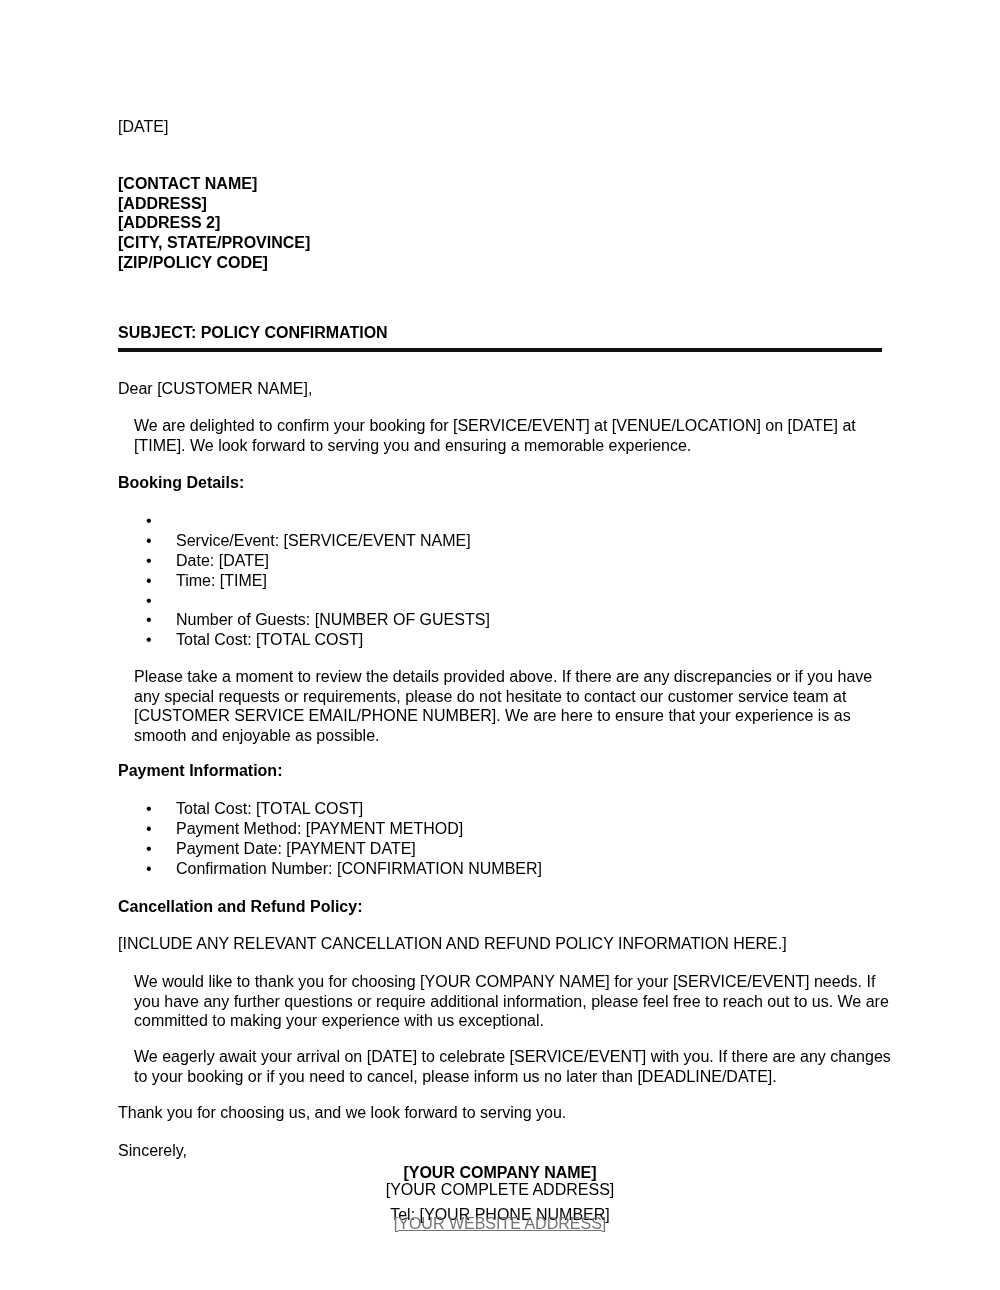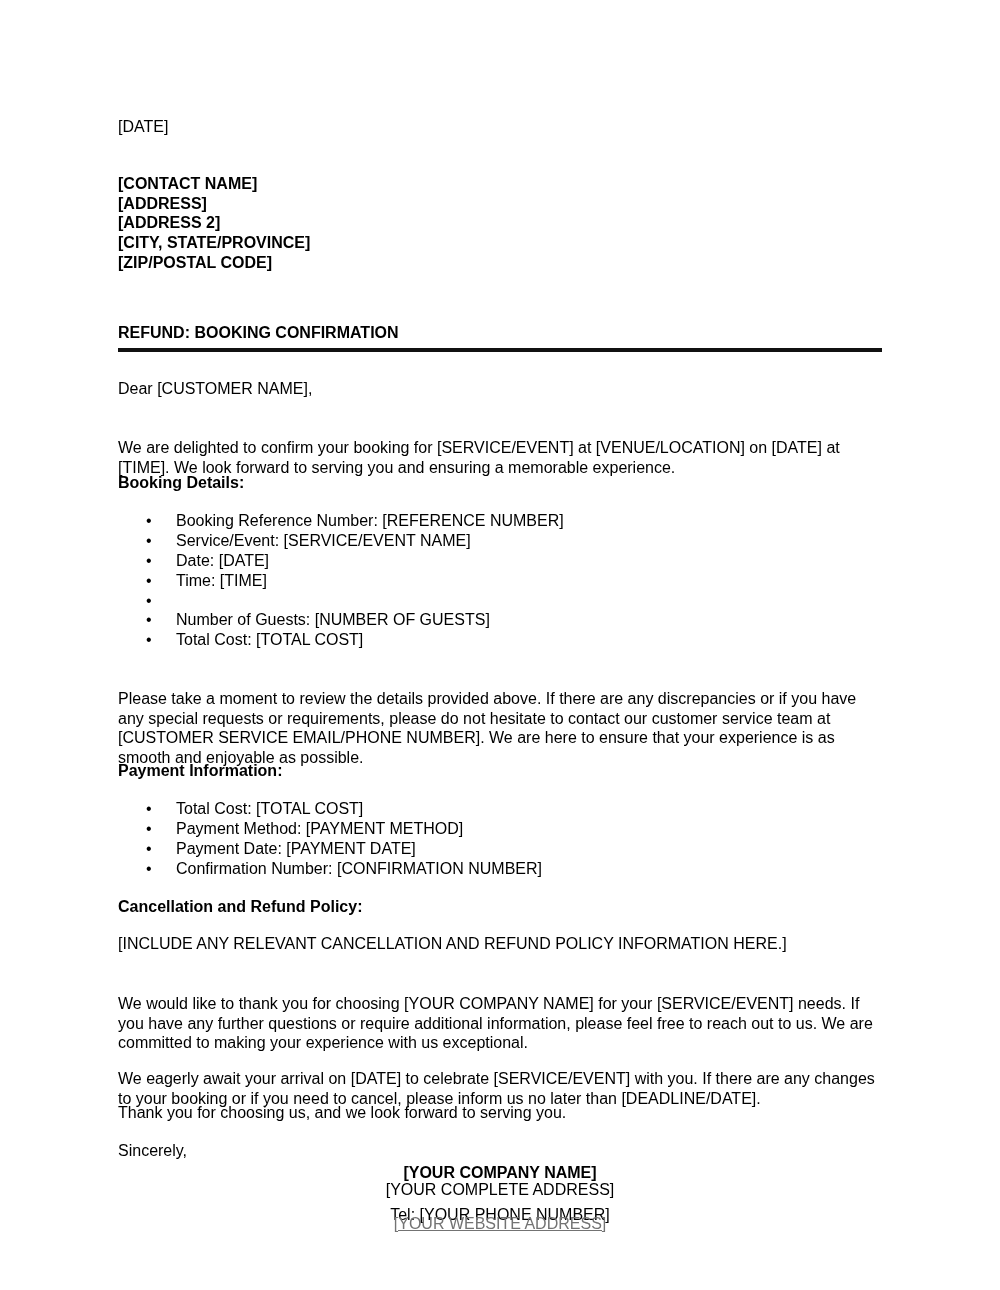--- a/index.html
+++ b/index.html
@@ -27,24 +27,23 @@
     .bold { font-weight: bold; }
     .rule {
       position: absolute;
       left: 0;
       width: 764px;
       height: 4px;
       background: #111111;
     }
     .para {
       position: absolute;
-      left: 0;
+      left: 16px;
       width: 764px;
       line-height: 19.5px;
-      margin-top: 22px;
     }
     ul.blist {
       position: absolute;
       left: 0;
       margin: 0;
       padding: 0;
       list-style: none;
     }
     ul.blist li {
       position: relative;
@@ -80,35 +79,35 @@
 
 <div class="page">
 
   <div class="abs line" style="top:117px;">[DATE]</div>
 
   <div class="abs" style="top:174px;font-weight:bold;">
     <div class="line">[CONTACT NAME]</div>
     <div class="line">[ADDRESS]</div>
     <div class="line">[ADDRESS 2]</div>
     <div class="line">[CITY, STATE/PROVINCE]</div>
-    <div class="line">[ZIP/POSTAL CODE]</div>
+    <div class="line">[ZIP/POLICY CODE]</div>
   </div>
 
-  <div class="abs line bold" style="top:323px;">REFUND: BOOKING CONFIRMATION</div>
+  <div class="abs line bold" style="top:323px;">SUBJECT: POLICY CONFIRMATION</div>
 
   <div class="rule" style="top:348px;"></div>
 
   <div class="abs line" style="top:379px;">Dear [CUSTOMER NAME],</div>
 
   <div class="para" style="top:416px;">We are delighted to confirm your booking for [SERVICE/EVENT] at [VENUE/LOCATION] on [DATE] at [TIME]. We look forward to serving you and ensuring a memorable experience.</div>
 
   <div class="abs line bold" style="top:473px;">Booking Details:</div>
 
   <ul class="blist" style="top:511px;">
-    <li><span class="bullet">•</span><span>Booking Reference Number: [REFERENCE NUMBER]</span></li>
+    <li><span class="bullet">•</span></li>
     <li><span class="bullet">•</span><span>Service/Event: [SERVICE/EVENT NAME]</span></li>
     <li><span class="bullet">•</span><span>Date: [DATE]</span></li>
     <li><span class="bullet">•</span><span>Time: [TIME]</span></li>
     <li><span class="bullet">•</span></li>
     <li><span class="bullet">•</span><span>Number of Guests: [NUMBER OF GUESTS]</span></li>
     <li><span class="bullet">•</span><span>Total Cost: [TOTAL COST]</span></li>
   </ul>
 
   <div class="para" style="top:667px;">Please take a moment to review the details provided above. If there are any discrepancies or if you have any special requests or requirements, please do not hesitate to contact our customer service team at [CUSTOMER SERVICE EMAIL/PHONE NUMBER]. We are here to ensure that your experience is as smooth and enjoyable as possible.</div>
 

